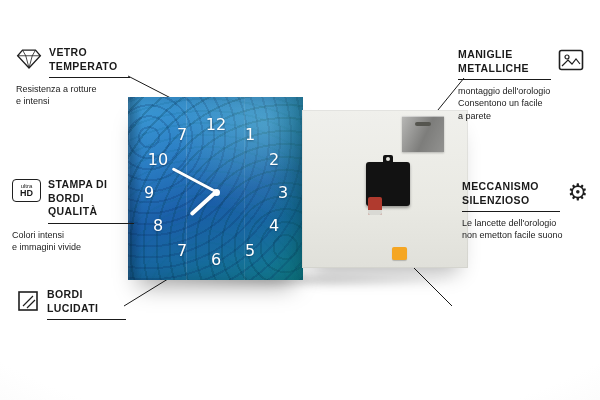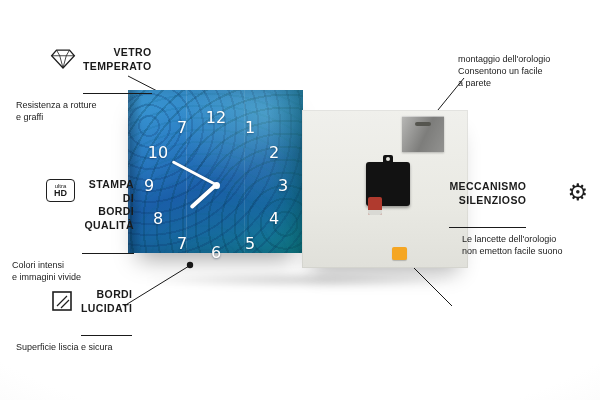--- a/index.html
+++ b/index.html
@@ -6,37 +6,37 @@
   html,body{margin:0;padding:0;}
   .stage{
     position:relative;width:600px;height:400px;overflow:hidden;
     background:radial-gradient(ellipse 130% 115% at 50% 45%, #ffffff 55%, #efefef 88%, #e2e2e2 100%);
     font-family:"Liberation Sans",sans-serif;color:#1a1a1a;
   }
   
   .callout{position:absolute;}
   .co-head{display:flex;align-items:flex-start;gap:7px;}
   .co-head.rev{flex-direction:row-reverse;}
-  .co-icon{flex:0 0 auto;display:flex;align-items:center;justify-content:center;margin-top:1px;margin-left:34px;}
+  .co-icon{flex:0 0 auto;display:flex;align-items:center;justify-content:center;margin-top:1px;}
   .co-title{
-    flex:1;text-align:right;font-weight:bold;font-size:10.5px;letter-spacing:.4px;
-    line-height:1.3;border-bottom:1px solid #1a1a1a;padding-bottom:20px;
+    flex:1;text-align:left;font-weight:bold;font-size:10.5px;letter-spacing:.4px;
+    line-height:1.3;border-bottom:1px solid #1a1a1a;padding-bottom:4px;
   }
   .co-title span{display:block;}
   .co-sub{margin-top:5px;font-size:9px;line-height:1.35;color:#222;}
   .co-sub span{display:block;}
   .uhd{width:27px;height:21px;border:1.5px solid #1f1f1f;border-radius:4px;
        display:flex;flex-direction:column;align-items:center;justify-content:center;line-height:1;}
   .uhd-top{font-size:6px;} .uhd-hd{font-size:9px;font-weight:bold;}
   .gear{font-size:23px;line-height:1;color:#1f1f1f;font-family:"DejaVu Sans",sans-serif;}
   
   .wires{position:absolute;left:0;top:0;pointer-events:none;}
   
   .front{
-    position:absolute;left:128px;top:90px;width:175px;height:163px;
+    position:absolute;left:128px;top:97px;width:175px;height:183px;
     background:
       radial-gradient(circle at 78% 16%, rgba(150,235,215,.30), transparent 45%),
       repeating-radial-gradient(circle at 12% 22%, rgba(6,40,90,0) 0 9px, rgba(6,40,90,.20) 9px 11px),
       repeating-radial-gradient(circle at 90% 82%, rgba(4,60,80,0) 0 11px, rgba(4,60,80,.24) 11px 13px),
       repeating-radial-gradient(circle at 45% 112%, rgba(0,0,0,0) 0 10px, rgba(12,100,140,.16) 10px 12px),
       linear-gradient(90deg, rgba(255,255,255,.10) 0 2px, transparent 2px 33%, rgba(255,255,255,.14) 33% 34%, transparent 34% 66%, rgba(255,255,255,.10) 66% 67%, transparent 67%),
       linear-gradient(160deg,#3f9fd8 0%,#2b7ec4 30%,#1a5ea8 55%,#17699f 75%,#117f8c 100%);
     box-shadow:0 16px 22px -10px rgba(0,0,0,.35), inset 0 0 18px rgba(0,20,50,.25);
   }
   .front::before{content:"";position:absolute;inset:0;
@@ -137,21 +137,21 @@
             <path d="M2 10 L30 10 M8 3 L12 10 L16 25 M24 3 L20 10 L16 25" fill="none" stroke="#1f1f1f" stroke-width="1"></path>
           </svg>
       </span>
       <div class="co-title">
         <span>VETRO</span>
         <span>TEMPERATO</span>
       </div>
     </div>
     <div class="co-sub">
       <span>Resistenza a rotture</span>
-      <span>e graffi</span>
+      <span>e intensi</span>
     </div>
   </div>
 
   <div class="callout" style="left:12px;top:178px;width:122px">
     <div class="co-head">
       <span class="co-icon uhd">
         <span class="uhd-top">ultra</span>
         <span class="uhd-hd">HD</span>
       </span>
       <div class="co-title">
@@ -171,26 +171,36 @@
         <svg width="24" height="24" viewBox="0 0 24 24">
             <rect x="3" y="3" width="18" height="18" fill="none" stroke="#1f1f1f" stroke-width="1.6"></rect>
             <path d="M7 17 L17 7 M11 19 L19 11" stroke="#1f1f1f" stroke-width="1.2"></path>
           </svg>
       </span>
       <div class="co-title">
         <span>BORDI</span>
         <span>LUCIDATI</span>
       </div>
     </div>
-    <div class="co-sub">
-      <span>Superficie liscia e sicura</span>
-    </div>
   </div>
 
   <div class="callout" style="left:458px;top:48px;width:126px">
+    <div class="co-head rev">
+      <span class="co-icon">
+        <svg width="26" height="22" viewBox="0 0 26 22">
+            <rect x="1.5" y="1.5" width="23" height="19" rx="2" fill="none" stroke="#1f1f1f" stroke-width="1.6"></rect>
+            <circle cx="9" cy="8" r="2" fill="none" stroke="#1f1f1f" stroke-width="1.2"></circle>
+            <path d="M4 17 L10 11 L14 15 L18 10 L22 15" fill="none" stroke="#1f1f1f" stroke-width="1.2"></path>
+          </svg>
+      </span>
+      <div class="co-title">
+        <span>MANIGLIE</span>
+        <span>METALLICHE</span>
+      </div>
+    </div>
     <div class="co-sub">
       <span>montaggio dell'orologio</span>
       <span>Consentono un facile</span>
       <span>a parete</span>
     </div>
   </div>
 
   <div class="callout" style="left:462px;top:180px;width:126px">
     <div class="co-head rev">
       <span class="co-icon gear">⚙</span>

